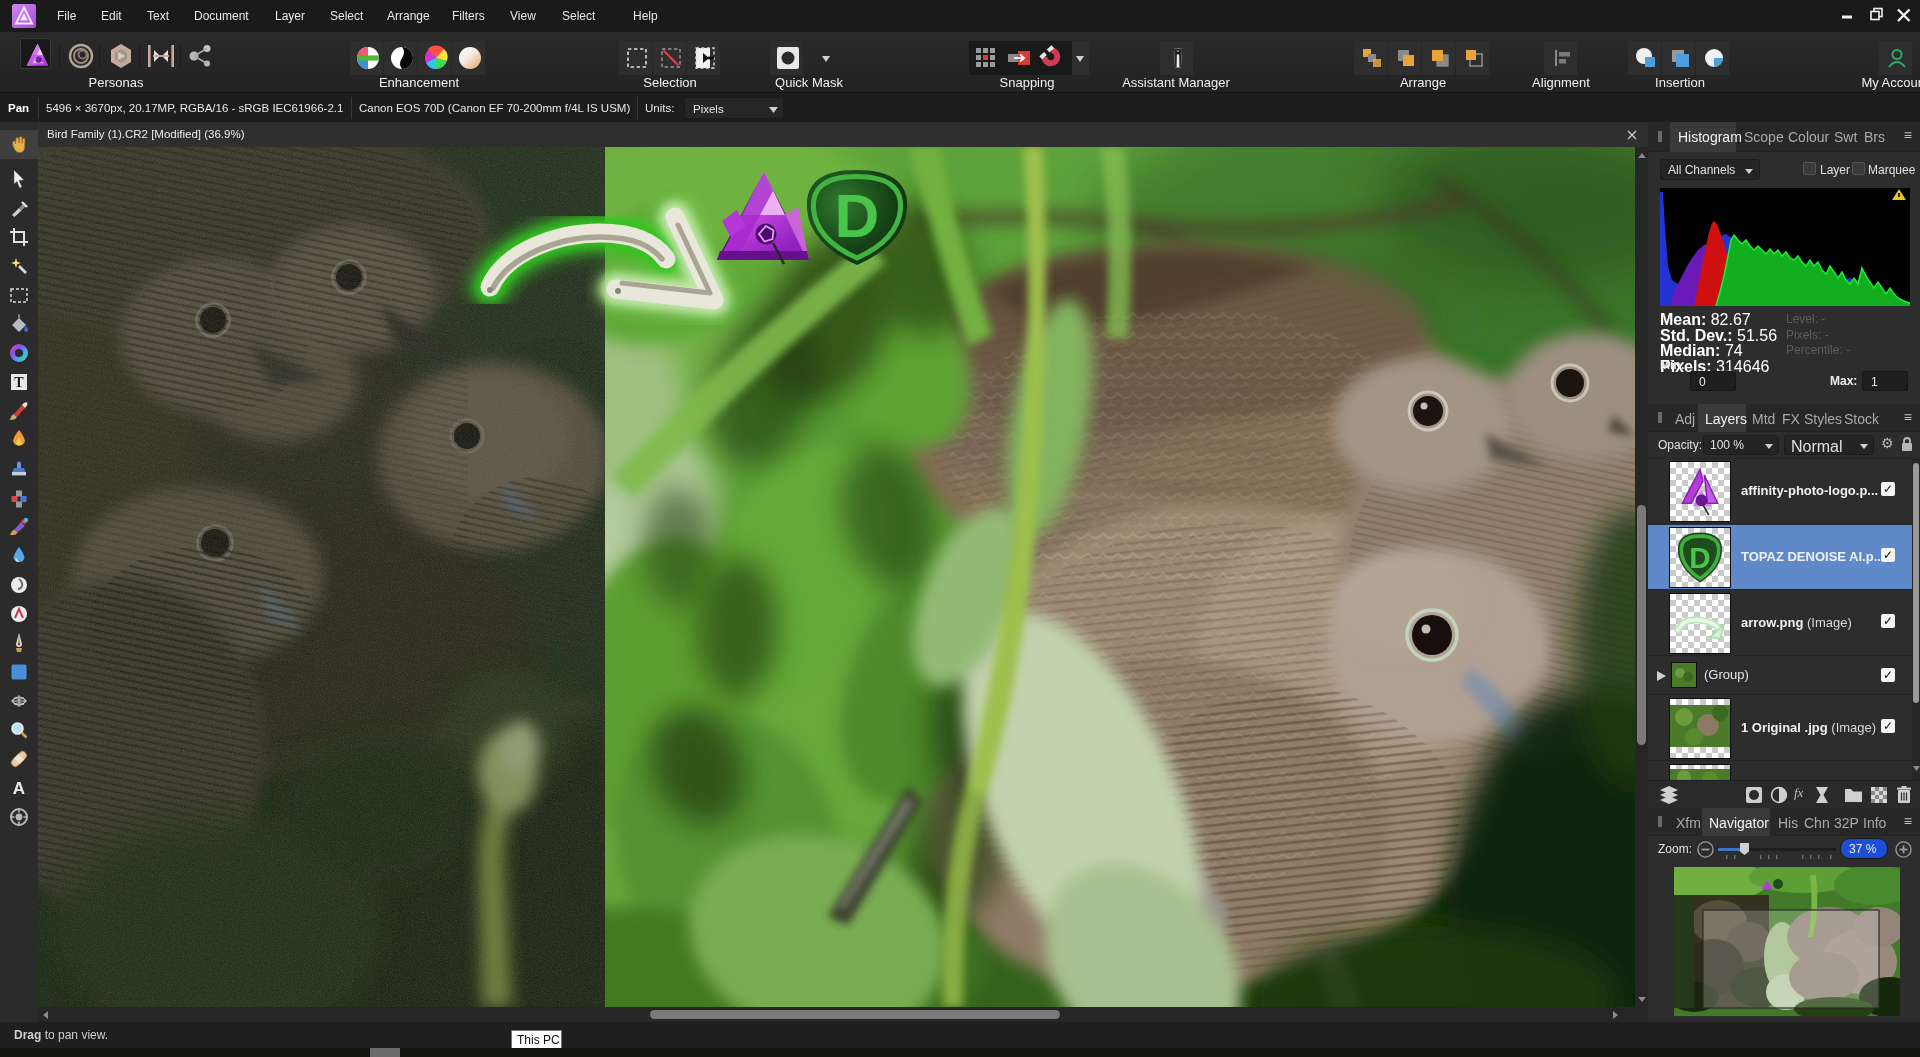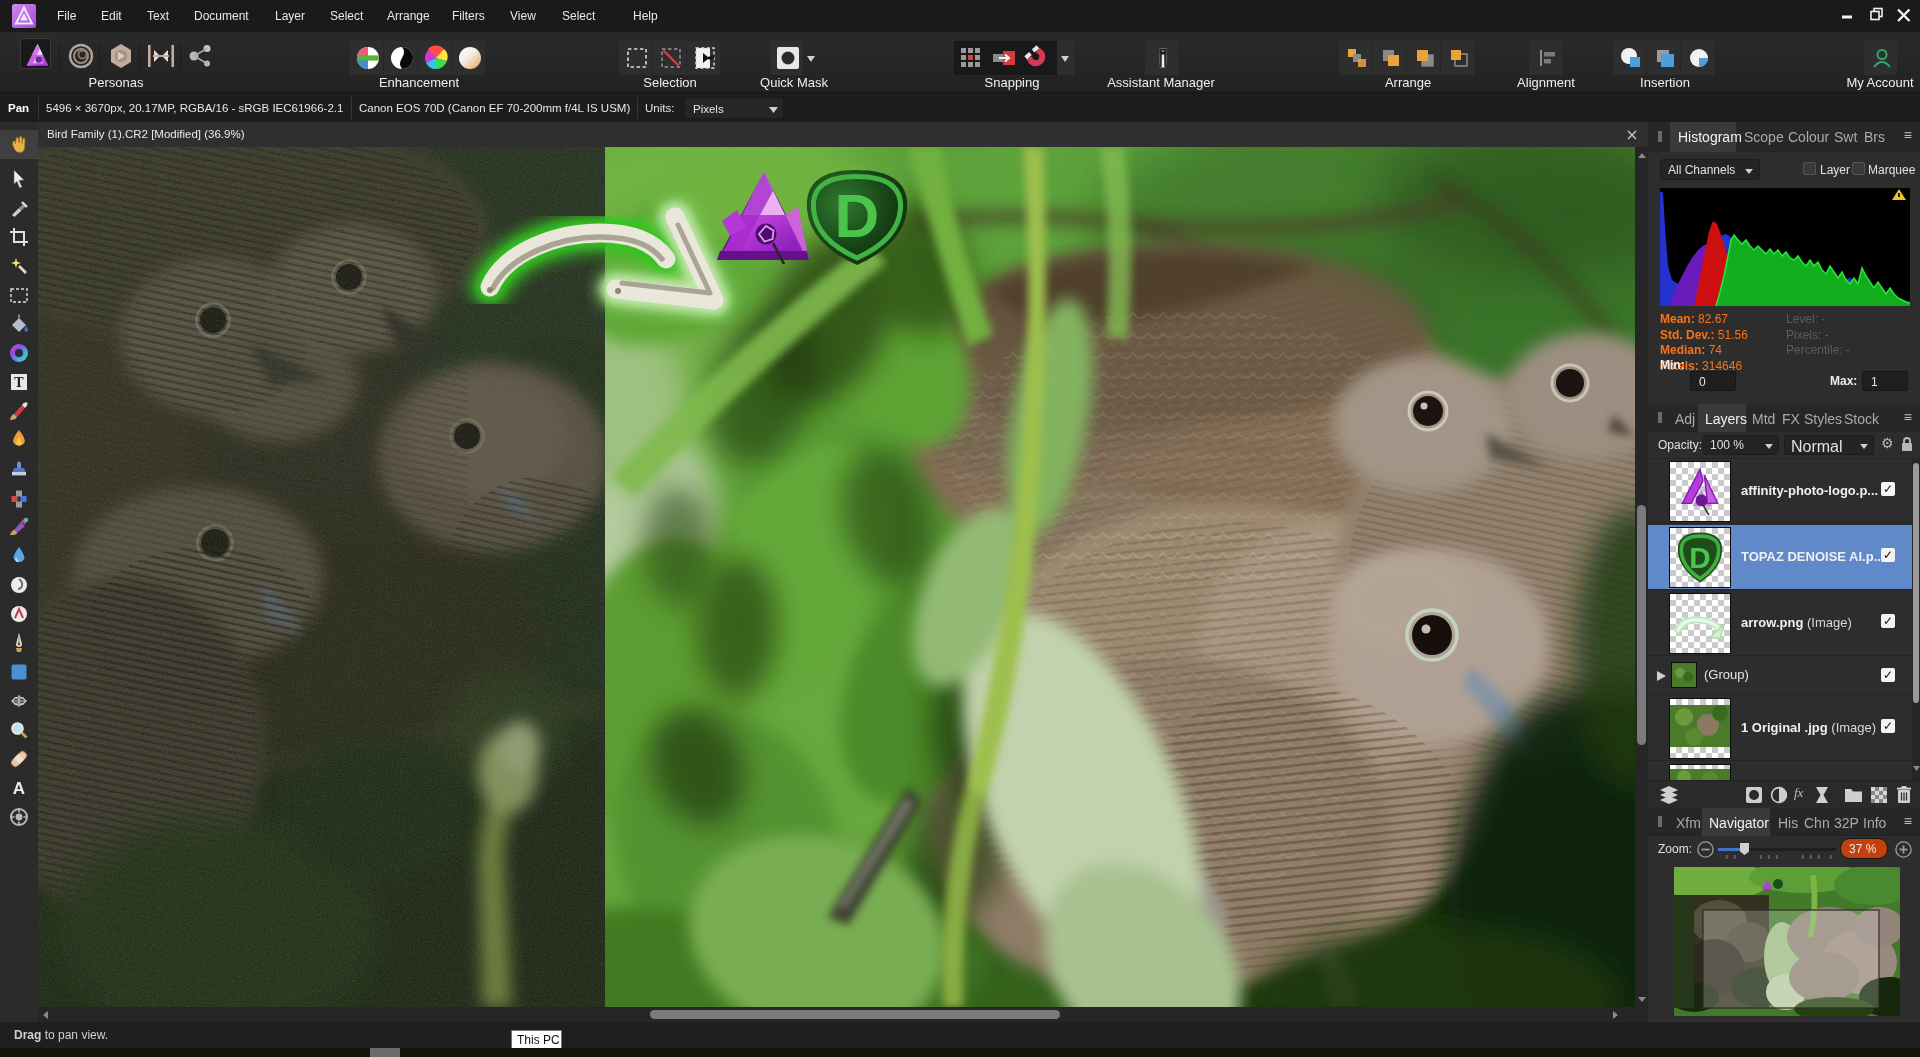--- a/index.html
+++ b/index.html
@@ -9,21 +9,21 @@
 
   
   #menubar { position:absolute; left:0; top:0; width:1920px; height:32px; background:#1a1a1a; }
   #appicon { position:absolute; left:12px; top:4px; width:24px; height:24px; border-radius:3px;
     background:linear-gradient(135deg,#c07ae8,#9b4fd4); }
   .menu { position:absolute; top:0; height:32px; line-height:32px; color:#e8e8e8; font-size:12px; }
   #winbtns { position:absolute; right:0; top:0; height:32px; color:#dcdcdc; }
 
   
   #toolbar { position:absolute; left:0; top:32px; width:1920px; height:60px;
-    background:linear-gradient(#2a2a2a,#222); }
+    background:linear-gradient(#2a2a2a,#222);padding-left:15px; }
   .tbtn { position:absolute; top:9px; width:33px; height:34px; background:#2e2e2e; }
   .tlabel { position:absolute; top:43px; font-size:13px; color:#efefef; text-align:center; transform:translateX(-50%); white-space:nowrap; }
 
   
   #ctxbar { position:absolute; left:0; top:92px; width:1920px; height:30px; background:#1d1d1d;
     color:#e6e6e6; font-size:11.5px; line-height:30px; border-top:1px solid #161616;text-align:right; }
 
   
   #tools { position:absolute; left:0; top:122px; width:38px; height:900px; background:#2b2b2b; }
 
@@ -750,21 +750,21 @@
       <svg style="position:absolute;left:12px;top:66px" width="250" height="118" viewBox="0 0 250 118">
         <rect width="250" height="118" fill="#010101"></rect>
         <path d="M0 118 L0 4 L3 4 L5 40 L8 78 L12 92 L18 96 L24 96 L30 90 L36 82 L42 72 L48 62 L54 54 L60 48 L66 46 L72 50 L80 56 L88 60 L96 64 L104 68 L112 66 L120 72 L128 76 L136 74 L144 80 L152 84 L160 82 L170 88 L180 92 L190 90 L200 96 L210 100 L220 104 L230 108 L240 112 L250 114 L250 118 Z" fill="#2433cf"></path>
         <path d="M10 118 L14 104 L20 92 L26 80 L32 70 L38 62 L44 57 L50 56 L54 60 L58 68 L62 78 L66 90 L70 100 L74 110 L78 116 L80 118 Z" fill="#6a1ab8"></path>
         <path d="M34 118 L38 98 L42 78 L46 58 L49 44 L52 35 L54 33 L57 36 L60 44 L64 56 L68 70 L72 86 L76 100 L80 112 L83 118 Z" fill="#cf1010"></path>
         <path d="M56 118 L60 104 L64 88 L68 68 L71 52 L74 47 L78 52 L82 56 L86 52 L90 58 L94 62 L98 58 L102 62 L106 66 L110 61 L114 66 L118 62 L122 68 L126 64 L130 70 L134 72 L138 68 L142 74 L146 78 L150 72 L154 78 L158 74 L162 82 L166 86 L170 78 L174 84 L178 90 L182 84 L186 92 L190 96 L194 90 L198 96 L202 80 L206 88 L210 94 L214 100 L218 94 L222 100 L226 106 L230 100 L234 106 L238 110 L242 112 L246 114 L250 115 L250 118 Z" fill="#13ad20"></path>
         <path d="M56 118 L60 104 L64 88 L68 68 L71 52 L74 47 L78 52 L82 56 L86 52 L90 58 L94 62 L98 58 L102 62 L106 66 L110 61 L114 66 L118 62 L122 68 L126 64 L130 70 L134 72 L138 68 L142 74 L146 78 L150 72 L154 78 L158 74 L162 82 L166 86 L170 78 L174 84 L178 90 L182 84 L186 92 L190 96 L194 90 L198 96 L202 80 L206 88 L210 94 L214 100 L218 94 L222 100 L226 106 L230 100 L234 106 L238 110 L242 112 L246 114 L250 115" fill="none" stroke="#25e838" stroke-width="1.5"></path>
         <path d="M239 1 L246 12 L232 12 Z" fill="#e8c520"></path>
         <rect x="238" y="5" width="2" height="4" fill="#1a1a1a"></rect>
       </svg>
-      <div style="position:absolute;left:12px;top:190px;font-size:12px;color:#f97316;line-height:15.5px">
+      <div style="position:absolute;left:12px;top:190px;font-size:16px;color:#ffffff;line-height:15.5px">
         <b>Mean:</b> 82.67<br><b>Std. Dev.:</b> 51.56<br><b>Median:</b> 74<br><b>Pixels:</b> 314646
       </div>
       <div style="position:absolute;left:138px;top:190px;font-size:12px;color:#5c5c5c;line-height:15.5px">
         Level: -<br>Pixels: -<br>Percentile: -
       </div>
       <span style="position:absolute;left:12px;top:236px;font-size:12px;color:#ececec"><b>Min:</b></span>
       <div class="nbox" style="left:42px;top:249px">
           <span>0</span>
         </div>
       <span style="position:absolute;left:182px;top:252px;font-size:12px;color:#ececec"><b>Max:</b></span>
@@ -959,21 +959,21 @@
               <rect x="16" width="1.5" height="4"></rect>
               <rect x="42" width="1.5" height="4"></rect>
               <rect x="50" width="1.5" height="4"></rect>
               <rect x="58" width="1.5" height="4"></rect>
               <rect x="84" width="1.5" height="4"></rect>
               <rect x="92" width="1.5" height="4"></rect>
               <rect x="100" width="1.5" height="4"></rect>
               <rect x="112" width="1.5" height="4"></rect>
             </g>
         </svg>
-        <div style="position:absolute;left:192px;top:2px;width:48px;height:21px;background:#c2410c;border:1px solid #161616;border-radius:10px">
+        <div style="position:absolute;left:192px;top:2px;width:48px;height:21px;background:#1d4ed8;border:1px solid #161616;border-radius:10px">
           <span style="position:absolute;left:8px;top:3px;font-size:12px;color:#e8e8e8">37 %</span>
         </div>
         <svg style="position:absolute;left:247px;top:5px" width="17" height="17">
             <circle cx="8.5" cy="8.5" r="7.6" fill="none" stroke="#9a9a9a" stroke-width="1.4"></circle>
             <rect x="4.5" y="7.6" width="8" height="1.8" fill="#9a9a9a"></rect>
             <rect x="7.6" y="4.5" width="1.8" height="8" fill="#9a9a9a"></rect>
           </svg>
       </div>
       <div id="navimg" style="position:absolute;left:26px;top:59px;width:226px;height:149px;overflow:hidden">
         <svg width="226" height="149" viewBox="0 0 226 149">

